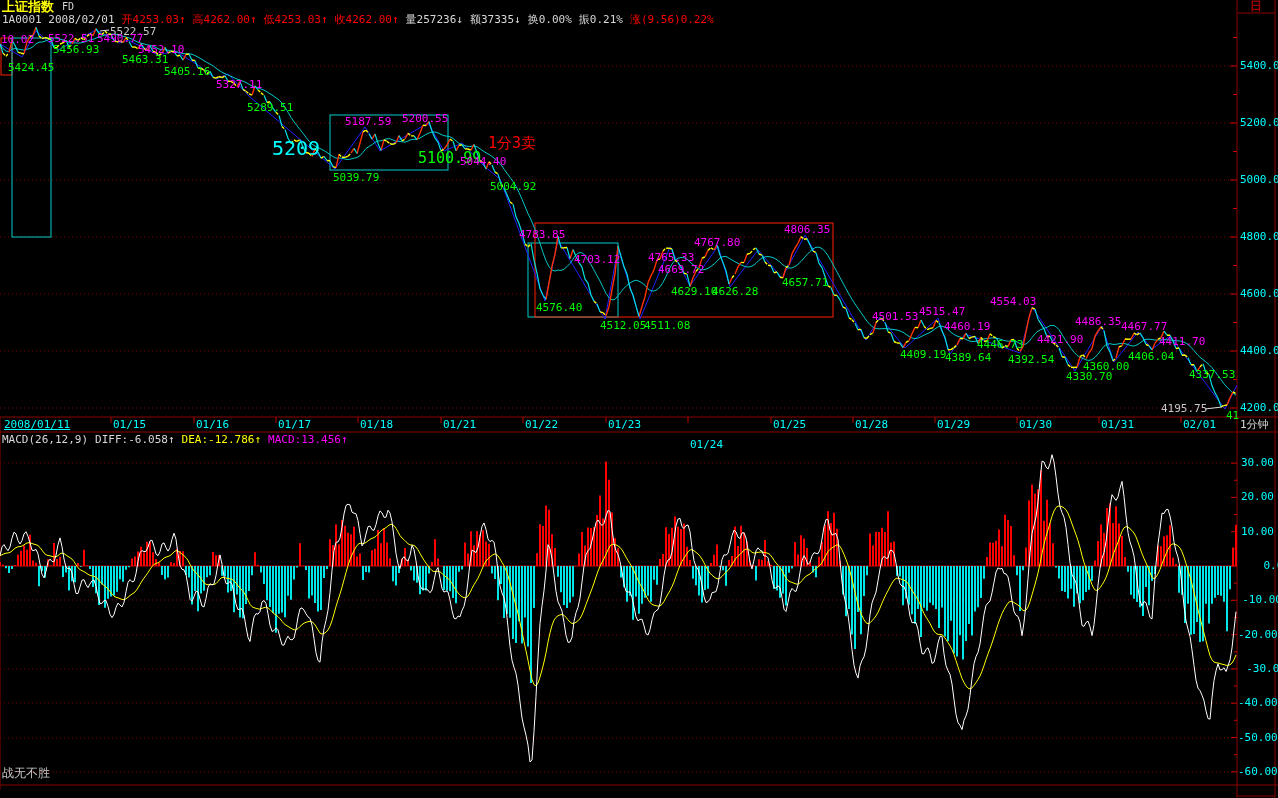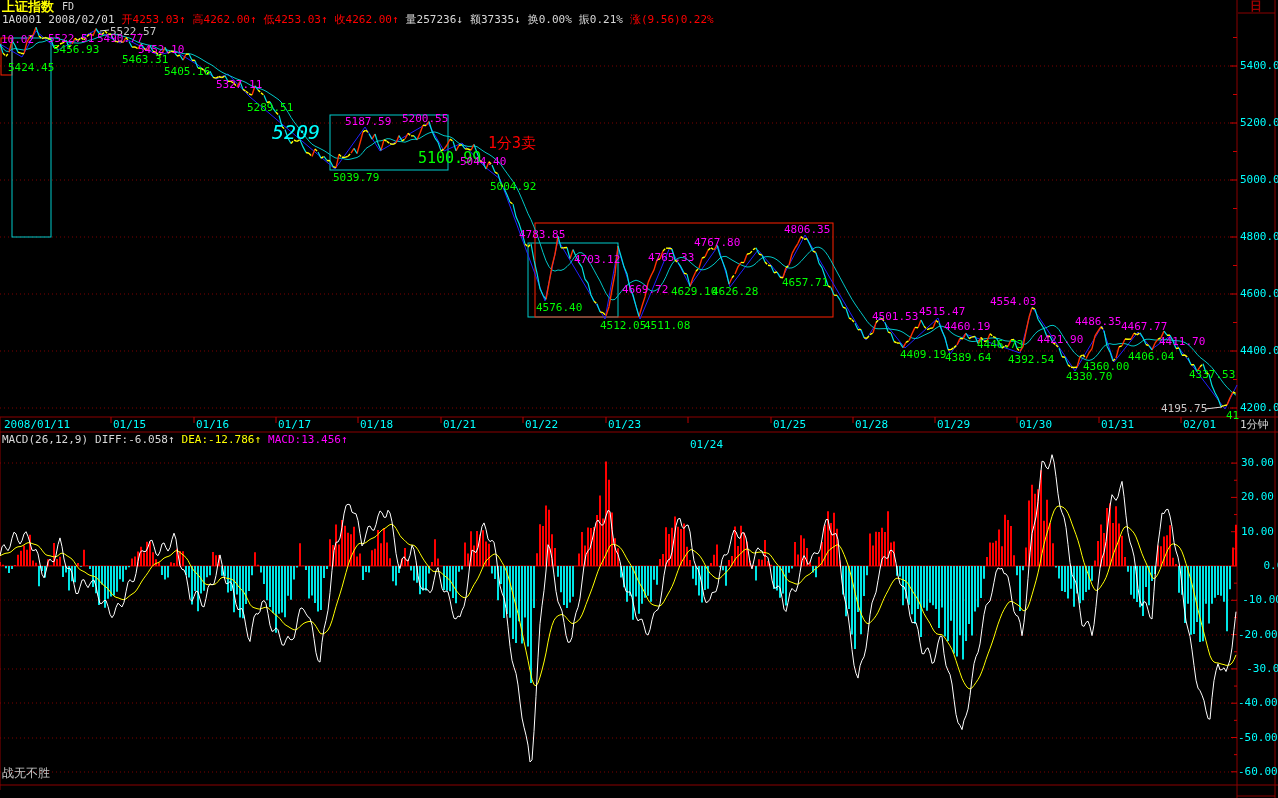--- a/index.html
+++ b/index.html
@@ -123,34 +123,34 @@
       <div class="abs c-green" style="left: 8px; top: 62px; font-size: 11px; line-height: 11px;">5424.45</div>
       <div class="abs c-gray" style="left: 110px; top: 26px; font-size: 11px; line-height: 11px;">5522.57</div>
       <div class="abs c-magenta" style="left: 48px; top: 33px; font-size: 11px; line-height: 11px;">5522.51</div>
       <div class="abs c-magenta" style="left: 97px; top: 33px; font-size: 11px; line-height: 11px;">5490.77</div>
       <div class="abs c-green" style="left: 53px; top: 44px; font-size: 11px; line-height: 11px;">5456.93</div>
       <div class="abs c-green" style="left: 122px; top: 54px; font-size: 11px; line-height: 11px;">5463.31</div>
       <div class="abs c-magenta" style="left: 138px; top: 44px; font-size: 11px; line-height: 11px;">5452.10</div>
       <div class="abs c-green" style="left: 164px; top: 66px; font-size: 11px; line-height: 11px;">5405.16</div>
       <div class="abs c-magenta" style="left: 216px; top: 79px; font-size: 11px; line-height: 11px;">5327.11</div>
       <div class="abs c-green" style="left: 247px; top: 102px; font-size: 11px; line-height: 11px;">5289.51</div>
-      <div class="abs c-cyan" style="left: 272px; top: 122px; font-size: 20px; line-height: 20px; font-style: italic;">5209</div>
+      <div class="abs c-cyan" style="left: 272px; top: 138px; font-size: 20px; line-height: 20px;">5209</div>
       <div class="abs c-magenta" style="left: 345px; top: 116px; font-size: 11px; line-height: 11px;">5187.59</div>
       <div class="abs c-magenta" style="left: 402px; top: 113px; font-size: 11px; line-height: 11px;">5200.55</div>
       <div class="abs c-green" style="left: 418px; top: 153px; font-size: 15px; line-height: 11px;">5100.99</div>
       <div class="abs c-green" style="left: 333px; top: 172px; font-size: 11px; line-height: 11px;">5039.79</div>
       <div class="abs c-red" style="left: 488px; top: 136px; font-size: 15px; line-height: 15px;">1分3卖</div>
       <div class="abs c-magenta" style="left: 460px; top: 156px; font-size: 11px; line-height: 11px;">5044.40</div>
       <div class="abs c-green" style="left: 490px; top: 181px; font-size: 11px; line-height: 11px;">5004.92</div>
       <div class="abs c-magenta" style="left: 519px; top: 229px; font-size: 11px; line-height: 11px;">4783.85</div>
       <div class="abs c-magenta" style="left: 574px; top: 254px; font-size: 11px; line-height: 11px;">4703.12</div>
       <div class="abs c-green" style="left: 536px; top: 302px; font-size: 11px; line-height: 11px;">4576.40</div>
       <div class="abs c-green" style="left: 600px; top: 320px; font-size: 11px; line-height: 11px;">4512.05</div>
       <div class="abs c-green" style="left: 644px; top: 320px; font-size: 11px; line-height: 11px;">4511.08</div>
-      <div class="abs c-magenta" style="left: 622px; top: 264px; font-size: 11px; line-height: 11px; margin-top: 20px;">4669.72</div>
+      <div class="abs c-magenta" style="left: 658px; top: 264px; font-size: 11px; line-height: 11px;">4669.72</div>
       <div class="abs c-magenta" style="left: 648px; top: 237px; font-size: 11px; line-height: 11px; margin-top: 15px;">4765.33</div>
       <div class="abs c-magenta" style="left: 694px; top: 237px; font-size: 11px; line-height: 11px;">4767.80</div>
       <div class="abs c-green" style="left: 671px; top: 286px; font-size: 11px; line-height: 11px;">4629.10</div>
       <div class="abs c-green" style="left: 712px; top: 286px; font-size: 11px; line-height: 11px;">4626.28</div>
       <div class="abs c-magenta" style="left: 784px; top: 224px; font-size: 11px; line-height: 11px;">4806.35</div>
       <div class="abs c-green" style="left: 782px; top: 277px; font-size: 11px; line-height: 11px;">4657.71</div>
       <div class="abs c-magenta" style="left: 872px; top: 311px; font-size: 11px; line-height: 11px;">4501.53</div>
       <div class="abs c-magenta" style="left: 919px; top: 306px; font-size: 11px; line-height: 11px;">4515.47</div>
       <div class="abs c-magenta" style="left: 944px; top: 321px; font-size: 11px; line-height: 11px;">4460.19</div>
       <div class="abs c-green" style="left: 900px; top: 349px; font-size: 11px; line-height: 11px;">4409.19</div>
@@ -163,21 +163,21 @@
       <div class="abs c-green" style="left: 1066px; top: 371px; font-size: 11px; line-height: 11px;">4330.70</div>
       <div class="abs c-green" style="left: 1083px; top: 361px; font-size: 11px; line-height: 11px;">4360.00</div>
       <div class="abs c-magenta" style="left: 1121px; top: 321px; font-size: 11px; line-height: 11px;">4467.77</div>
       <div class="abs c-green" style="left: 1128px; top: 351px; font-size: 11px; line-height: 11px;">4406.04</div>
       <div class="abs c-magenta" style="left: 1159px; top: 336px; font-size: 11px; line-height: 11px;">4411.70</div>
       <div class="abs c-green" style="left: 1189px; top: 369px; font-size: 11px; line-height: 11px;">4337.53</div>
       <div class="abs c-gray" style="left: 1161px; top: 403px; font-size: 11px; line-height: 11px;">4195.75</div>
       <div class="abs c-green" style="left: 1226px; top: 410px; font-size: 11px; line-height: 11px;">41</div>
     </div>
   <div id="date-labels">
-      <div class="abs c-cyan" style="left: 4px; top: 419px; font-size: 11px; line-height: 11px;">2008/01/11</div>
+      <div class="abs c-cyan" style="left: 4px; top: 419px; font-size: 11px; line-height: 11px; text-decoration: underline;">2008/01/11</div>
       <div class="abs c-cyan" style="left: 113px; top: 419px; font-size: 11px; line-height: 11px;">01/15</div>
       <div class="abs c-cyan" style="left: 196px; top: 419px; font-size: 11px; line-height: 11px;">01/16</div>
       <div class="abs c-cyan" style="left: 278px; top: 419px; font-size: 11px; line-height: 11px;">01/17</div>
       <div class="abs c-cyan" style="left: 360px; top: 419px; font-size: 11px; line-height: 11px;">01/18</div>
       <div class="abs c-cyan" style="left: 443px; top: 419px; font-size: 11px; line-height: 11px;">01/21</div>
       <div class="abs c-cyan" style="left: 525px; top: 419px; font-size: 11px; line-height: 11px;">01/22</div>
       <div class="abs c-cyan" style="left: 608px; top: 419px; font-size: 11px; line-height: 11px;">01/23</div>
       <div class="abs c-cyan" style="left: 690px; top: 419px; font-size: 11px; line-height: 11px; margin-top: 20px;">01/24</div>
       <div class="abs c-cyan" style="left: 773px; top: 419px; font-size: 11px; line-height: 11px;">01/25</div>
       <div class="abs c-cyan" style="left: 855px; top: 419px; font-size: 11px; line-height: 11px;">01/28</div>

